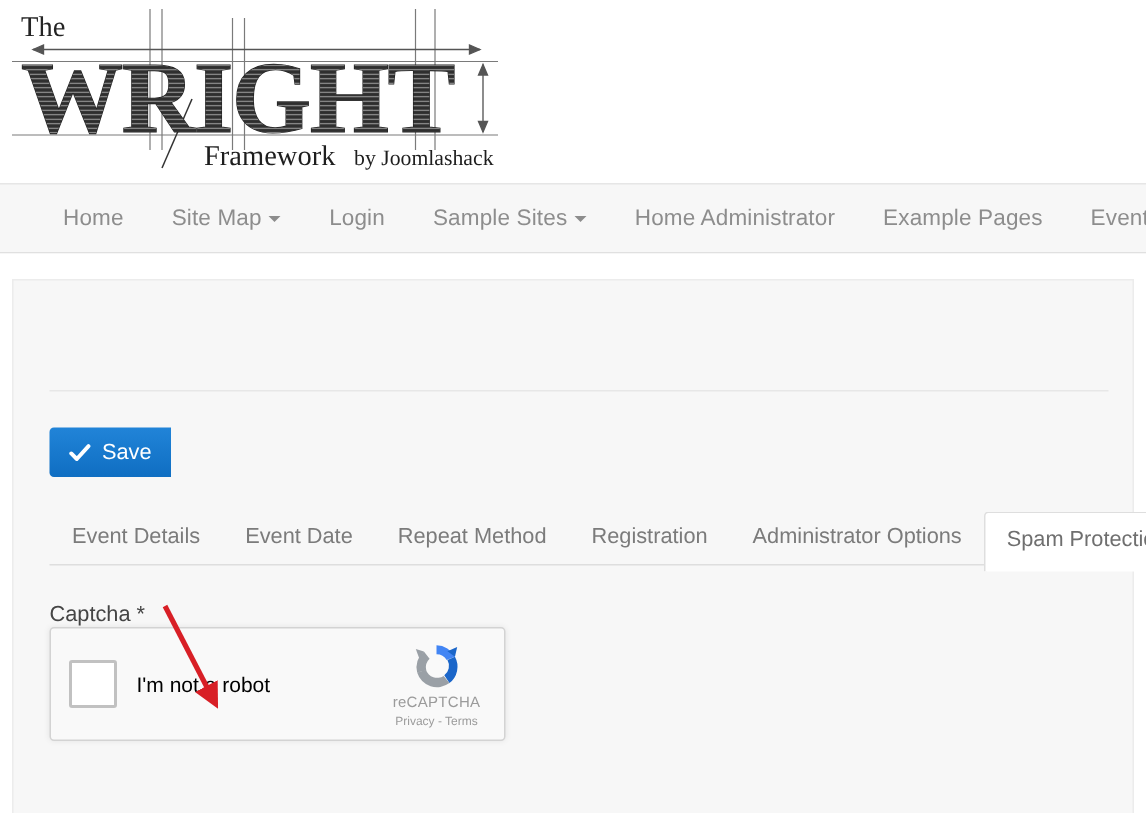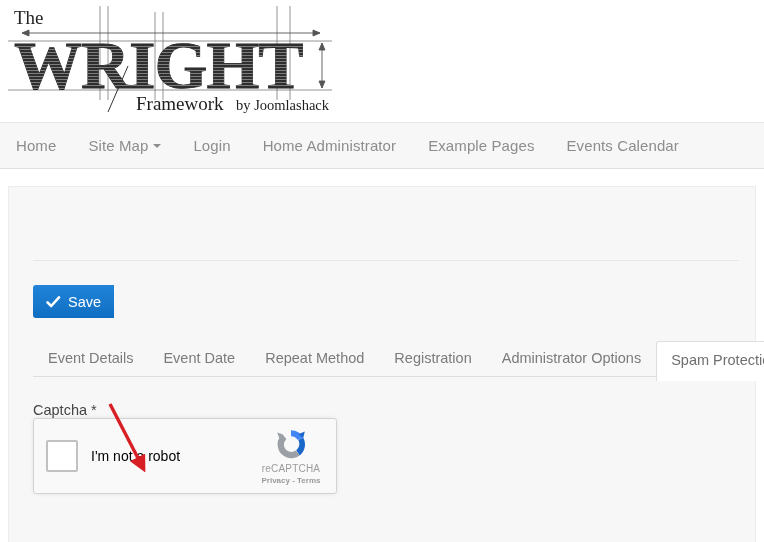--- a/index.html
+++ b/index.html
@@ -33,20 +33,21 @@
   #logo-svg { display: block; }
 
   
   #navbar {
     height: 47px;
     background: #f7f7f7;
     border-top: 1px solid #e6e6e6;
     border-bottom: 1px solid #e0e0e0;
     display: flex;
     align-items: center;
+    padding-left: 26px;
     box-sizing: border-box;
     white-space: nowrap;
     overflow: hidden;
   }
   .nav-item {
     display: inline-flex;
     align-items: center;
     color: #8d8d8d;
     font-size: 15px;
     padding: 0 16px;
@@ -203,21 +204,20 @@
     font-size: 10px;
     color: #9b9b9b;
     letter-spacing: .2px;
     line-height: 1.2;
   }
   #recaptcha-legal {
     font-size: 8px;
     color: #9b9b9b;
     margin-top: 1px;
     line-height: 1.2;
-    font-weight: bold;
   }
 
   
   #annotation-arrow {
     position: absolute;
     left: 0; top: 0;
     width: 764px; height: 542px;
     pointer-events: none;
     z-index: 50;
   }
@@ -274,20 +274,24 @@
 <nav id="navbar">
   <div class="nav-item">
     <span>Home</span>
   </div>
   <div class="nav-item">
     <span>Site Map</span>
     <span class="nav-caret"></span>
   </div>
   <div class="nav-item">
     <span>Login</span>
+  </div>
+  <div class="nav-item">
+    <span>Sample Sites</span>
+    <span class="nav-caret"></span>
   </div>
   <div class="nav-item">
     <span>Home Administrator</span>
   </div>
   <div class="nav-item">
     <span>Example Pages</span>
   </div>
   <div class="nav-item">
     <span>Events Calendar</span>
   </div>

